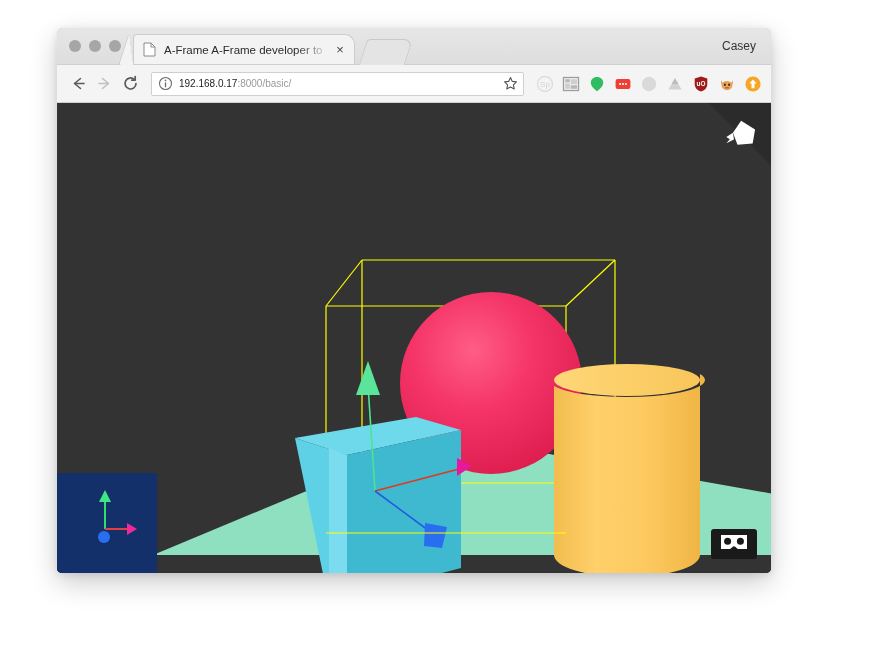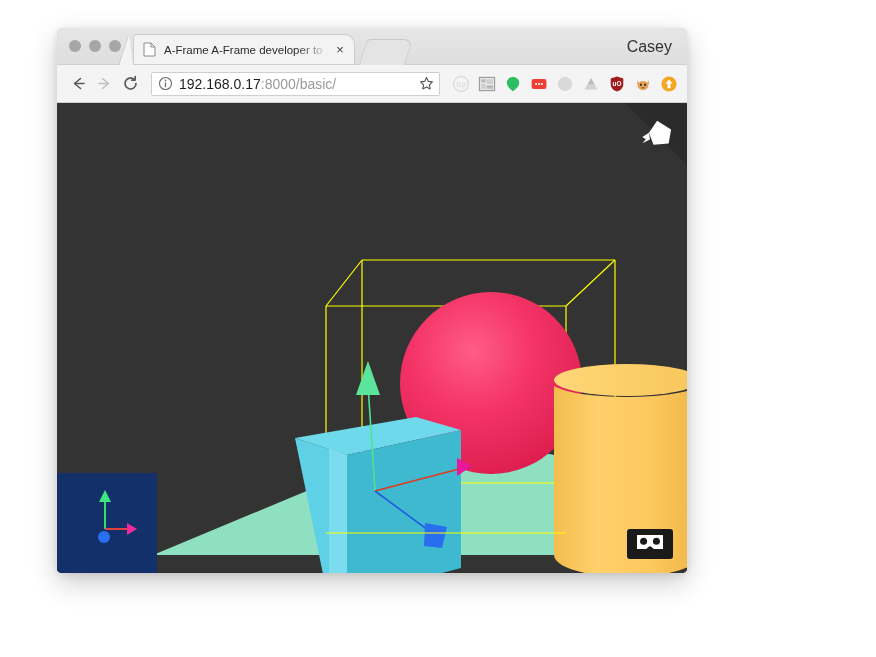--- a/index.html
+++ b/index.html
@@ -15,21 +15,21 @@
     width: 876px;
     height: 657px;
     background: #ffffff;
   }
 
   
   .browser-window {
     position: absolute;
     left: 57px;
     top: 28px;
-    width: 630px;
+    width: 714px;
     height: 545px;
     border-radius: 6px 6px 5px 5px;
     background: #fca5a5;
     box-shadow: 0 10px 28px rgba(0,0,0,0.20), 0 2px 8px rgba(0,0,0,0.10);
     overflow: hidden;
   }
 
   .tabstrip {
     position: relative;
     height: 36px;
@@ -106,21 +106,21 @@
     background: #e4e4e4;
     border: 1px solid #c9c9c9;
     border-bottom: none;
     border-radius: 4px 9px 0 0;
     transform: skewX(-18deg);
   }
 
   .profile-name {
     position: absolute;
     right: 15px; top: 10px;
-    font-size: 16px;
+    font-size: 12px;
     color: #333;
     line-height: 17px;
   }
 
   
   .toolbar {
     position: relative;
     height: 38px;
     background: #f4f4f4;
     border-bottom: 1px solid #cfcfcf;
@@ -154,21 +154,21 @@
   }
   .omni-info {
     flex: 0 0 auto;
     width: 15px; height: 15px;
     margin-right: 6px;
     color: #6b6b6b;
   }
   .omni-info svg { display: block; }
   .omni-url {
     flex: 1 1 auto;
-    font-size: 14px;
+    font-size: 10px;
     color: #9a9a9a;
     white-space: nowrap;
     overflow: hidden;
     line-height: 20px;
   }
   .omni-url .host { color: #1d1d1d; }
   .omni-star {
     flex: 0 0 auto;
     width: 18px; height: 18px;
     color: #555;

